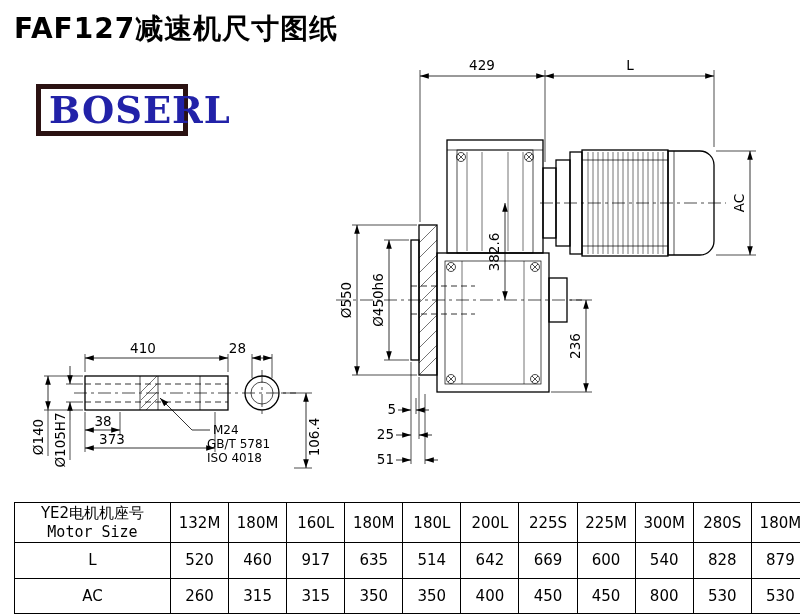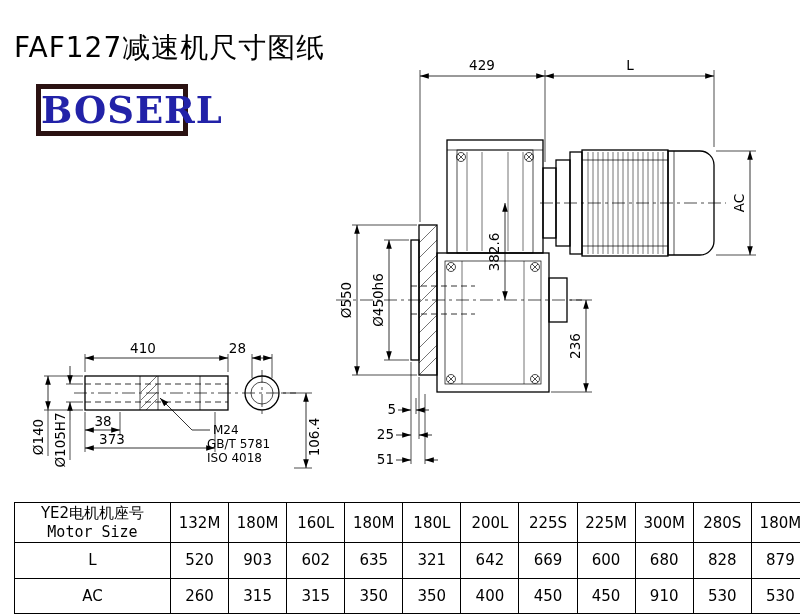--- a/index.html
+++ b/index.html
@@ -1,20 +1,20 @@
 <!DOCTYPE html>
 <html><head>
 <meta charset="utf-8">
 <style>
   * { margin:0; padding:0; box-sizing:border-box; }
   html,body { width:800px; height:614px; background:#fff; overflow:hidden; position:relative;
               font-family:"DejaVu Sans", sans-serif; color:#000; }
-  .page-title { position:absolute; left:14px; top:10px; font-size:28px; font-weight:normal; letter-spacing:1px;margin-top:19px; }
+  .page-title { position:absolute; left:14px; top:10px; font-size:28px; font-weight:bold; letter-spacing:1px; }
   .logo-box { position:absolute; left:36px; top:84px; width:152px; height:52px;
-              border:5px solid #2b1212; background:#fff; display:flex; align-items:center; }
+              border:5px solid #2b1212; background:#fff; display:flex; align-items:center; padding-left:8px; }
   .logo-box span { font-family:"DejaVu Serif", serif; font-size:37px; font-weight:bold;
                    color:#2222a8; letter-spacing:1px; line-height:1; }
   svg.drawing { position:absolute; left:0; top:0; }
   svg text { font-family:"DejaVu Sans", sans-serif; font-size:13.5px; fill:#000; }
   svg text.note { font-size:12px; }
   .outline { stroke:#000; fill:none; stroke-width:1.3; }
   .thin    { stroke:#000; fill:none; stroke-width:0.7; }
   .vthin   { stroke:#000; fill:none; stroke-width:0.55; }
   .cl      { stroke:#000; fill:none; stroke-width:0.7; stroke-dasharray:13 4 3 4; }
   .ext     { stroke:#000; fill:none; stroke-width:0.7; }
@@ -292,39 +292,39 @@
         <th>225M</th>
         <th>300M</th>
         <th>280S</th>
         <th>180M</th>
       </tr>
   </thead>
   <tbody>
       <tr>
         <td>L</td>
         <td>520</td>
-        <td>903</td>
-        <td>602</td>
+        <td>460</td>
+        <td>917</td>
         <td>635</td>
-        <td>321</td>
+        <td>514</td>
         <td>642</td>
         <td>669</td>
         <td>600</td>
-        <td>680</td>
+        <td>540</td>
         <td>828</td>
         <td>879</td>
       </tr>
       <tr>
         <td>AC</td>
         <td>260</td>
         <td>315</td>
         <td>315</td>
         <td>350</td>
         <td>350</td>
         <td>400</td>
         <td>450</td>
         <td>450</td>
-        <td>910</td>
+        <td>800</td>
         <td>530</td>
         <td>530</td>
       </tr>
     </tbody>
 </table>
 
 </body></html>

